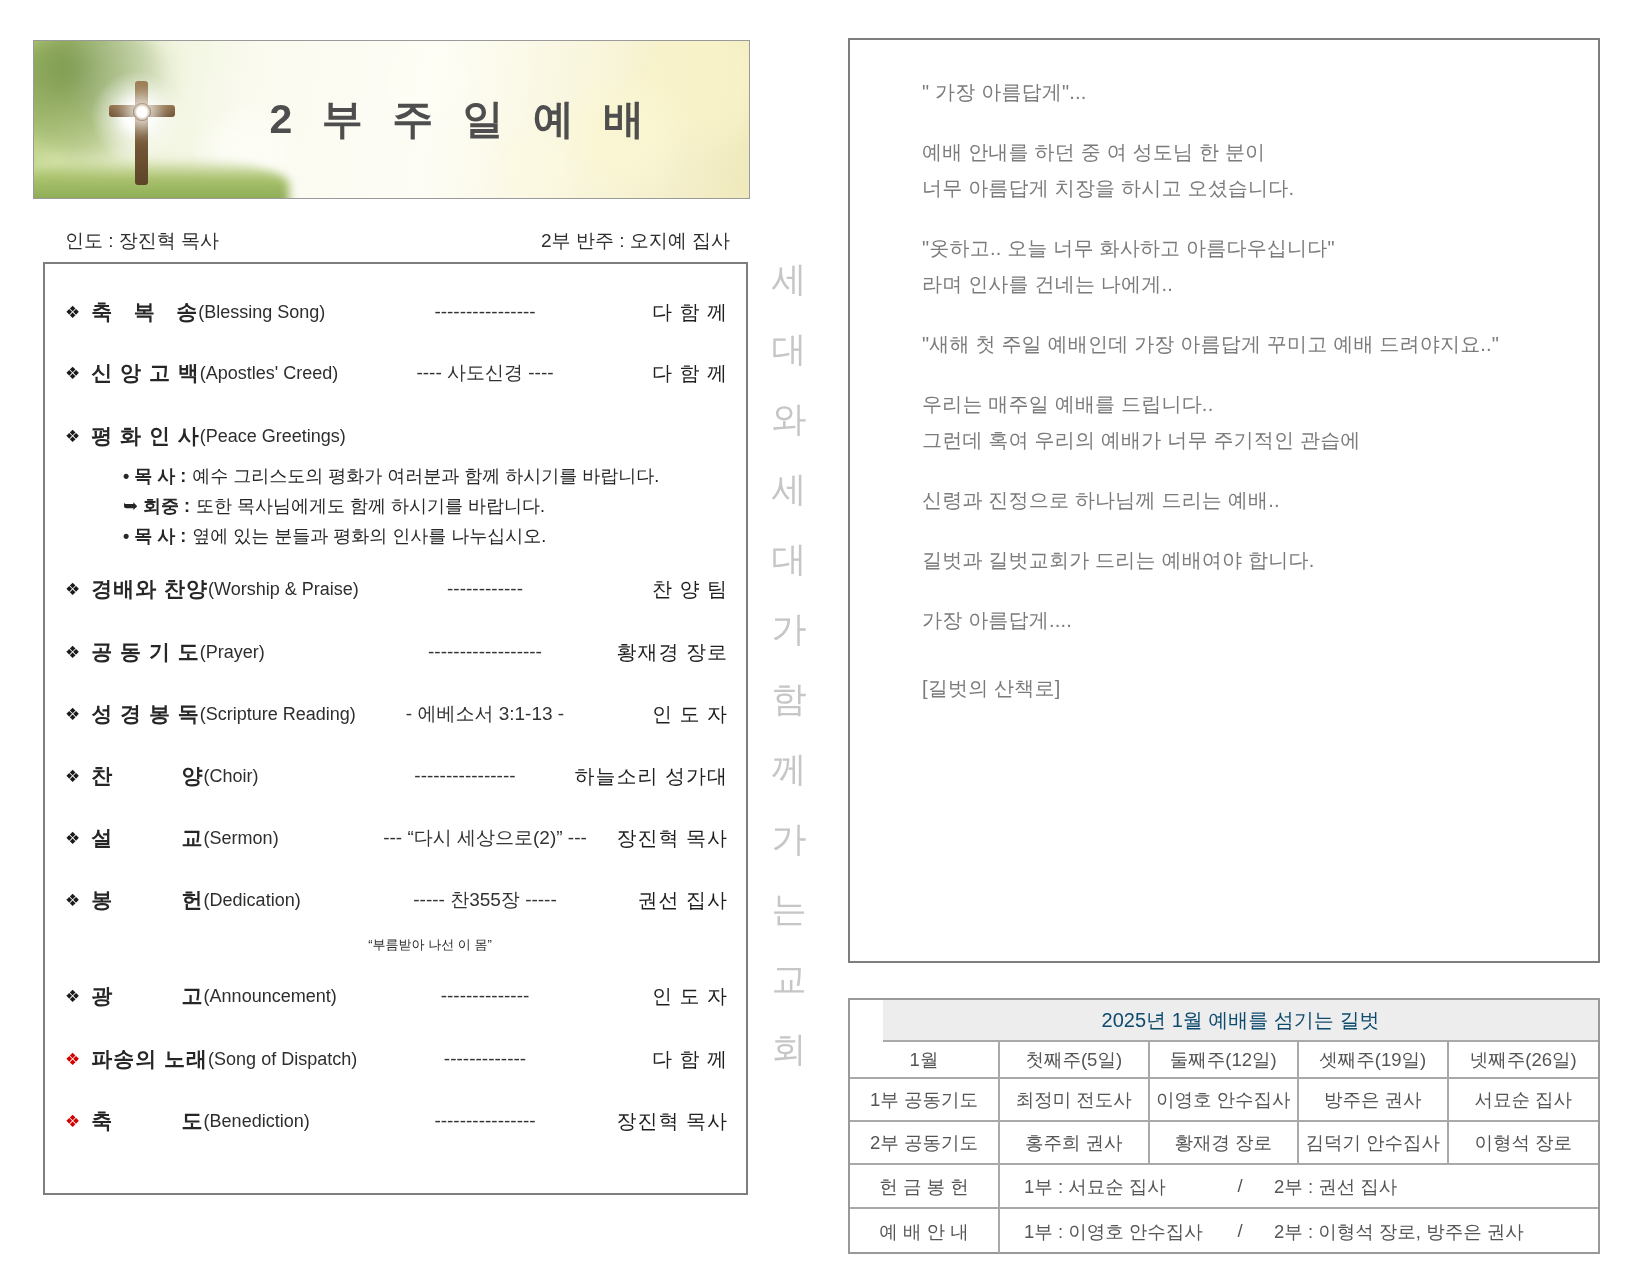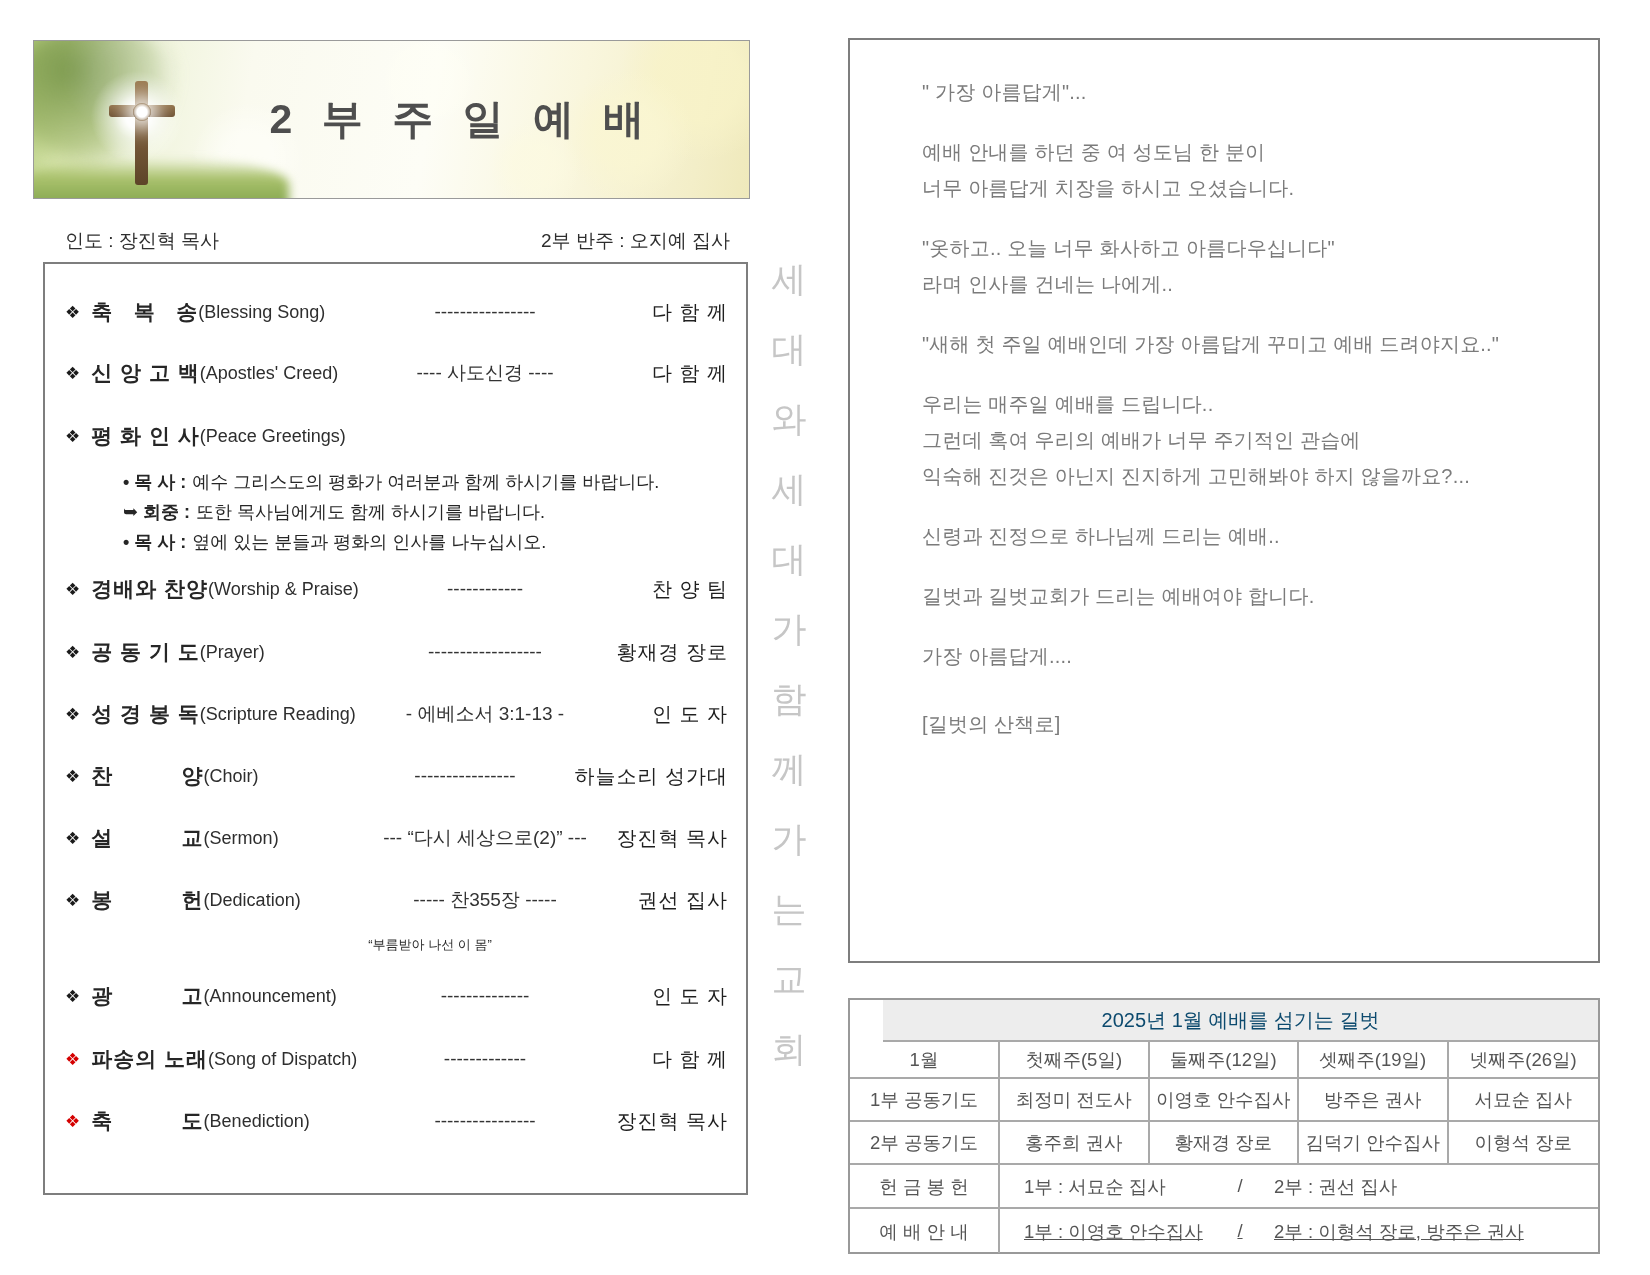--- a/index.html
+++ b/index.html
@@ -64,21 +64,21 @@
   }
   .o-row{display:flex;align-items:center;height:40px;}
   .o-title{width:305px;display:flex;align-items:center;white-space:nowrap;}
   .diamond{font-size:17px;color:#1a1a1a;margin-right:11px;}
   .o-row.red .diamond{color:#d40000;}
   .ko{font-size:21px;font-weight:bold;color:#262626;letter-spacing:1px;white-space:pre;}
   .en{font-size:18px;color:#2e2e2e;white-space:pre;}
   .o-mid{width:230px;text-align:center;font-size:19px;color:#333;white-space:nowrap;}
   .o-right{flex:1;text-align:right;font-size:20px;color:#1f1f1f;letter-spacing:1px;white-space:nowrap;padding-right:2px;}
   .m14{margin-top:14px;}.m15{margin-top:15px;}.m21{margin-top:21px;}.m22{margin-top:22px;}.m23{margin-top:23px;}
-  .o-sub{height:30px;display:flex;align-items:flex-end;padding-left:58px;font-size:18px;color:#262626;white-space:nowrap;}
+  .o-sub{height:30px;display:flex;align-items:flex-start;padding-left:58px;font-size:18px;color:#262626;white-space:nowrap;}
   .o-sub .pfx{font-weight:bold;margin-right:6px;}
   .o-sub.first{margin-top:8px;}
   .o-note{height:34px;margin-top:8px;margin-left:240px;width:250px;text-align:center;
     font-size:13px;color:#2c2c2c;line-height:34px;white-space:nowrap;}
   
   .motto{position:absolute;left:760px;top:244px;width:58px;text-align:center;}
   .motto span{display:block;height:70px;line-height:70px;font-size:35px;color:#c6c6c6;}
   
   .essay-box{
     position:absolute;left:848px;top:38px;width:752px;height:925px;
@@ -107,21 +107,21 @@
   .tbl .last-row{border-bottom:none;}
   .tbl .t-title{
     grid-column:1 / span 5;background:#ededed;color:#0c4a6e;
     display:flex;align-items:center;justify-content:center;
     border-bottom:2px solid #a9a9a9;font-size:20px;margin-left:33px;
   }
   .tbl .spanned{
     grid-column:2 / span 4;display:flex;align-items:center;
     border-bottom:2px solid #a9a9a9;box-sizing:border-box;white-space:nowrap;
   }
-  .tbl .spanned.last-row{border-bottom:none;text-decoration:underline;}
+  .tbl .spanned.last-row{border-bottom:none;}
   .tbl .spanned .p1{margin-left:24px;width:196px;}
   .tbl .spanned .sep{width:40px;text-align:center;}
   .tbl .spanned .p2{margin-left:14px;}
 </style>
 </head>
 <body>
 
 <div class="banner">
   <div class="bokeh"></div>
   <div class="foliage"></div>
@@ -293,21 +293,20 @@
 
 <div class="essay-box">
   <p>" 가장 아름답게"...</p>
   <p class="gap">예배 안내를 하던 중 여 성도님 한 분이</p>
   <p>너무 아름답게 치장을 하시고 오셨습니다.</p>
   <p class="gap">"옷하고.. 오늘 너무 화사하고 아름다우십니다"</p>
   <p>라며 인사를 건네는 나에게..</p>
   <p class="gap">"새해 첫 주일 예배인데 가장 아름답게 꾸미고 예배 드려야지요.."</p>
   <p class="gap">우리는 매주일 예배를 드립니다..</p>
   <p>그런데 혹여 우리의 예배가 너무 주기적인 관습에</p>
-  <p>익숙해 진것은 아닌지 진지하게 고민해봐야 하지 않을까요?...</p>
   <p class="gap">신령과 진정으로 하나님께 드리는 예배..</p>
   <p class="gap">길벗과 길벗교회가 드리는 예배여야 합니다.</p>
   <p class="gap">가장 아름답게....</p>
   <p class="gap2">[길벗의 산책로]</p>
 </div>
 
 <div class="tbl">
   <div class="t-title">2025년 1월 예배를 섬기는 길벗</div>
 
   <div class="cell">1월</div>

